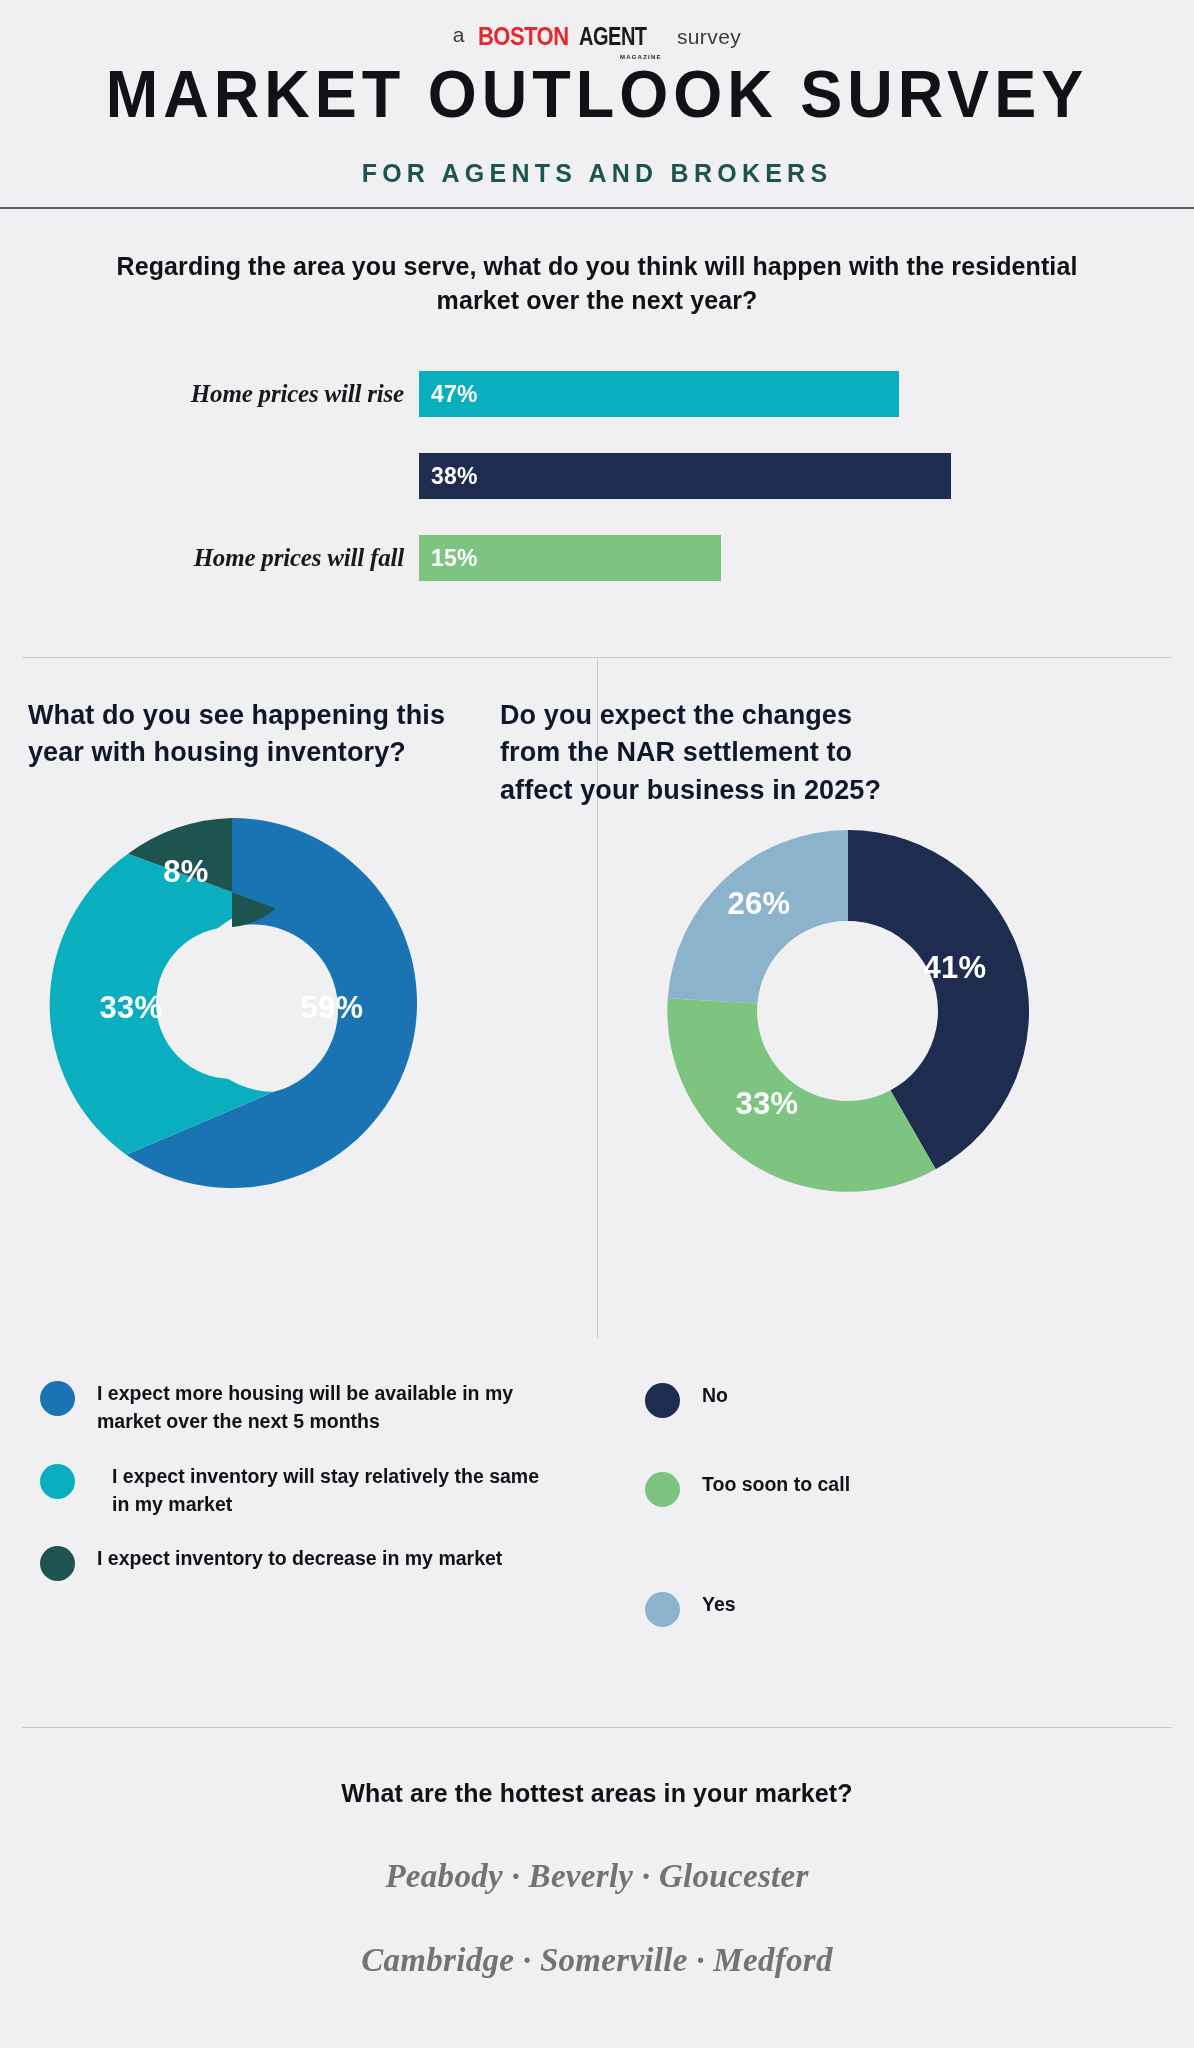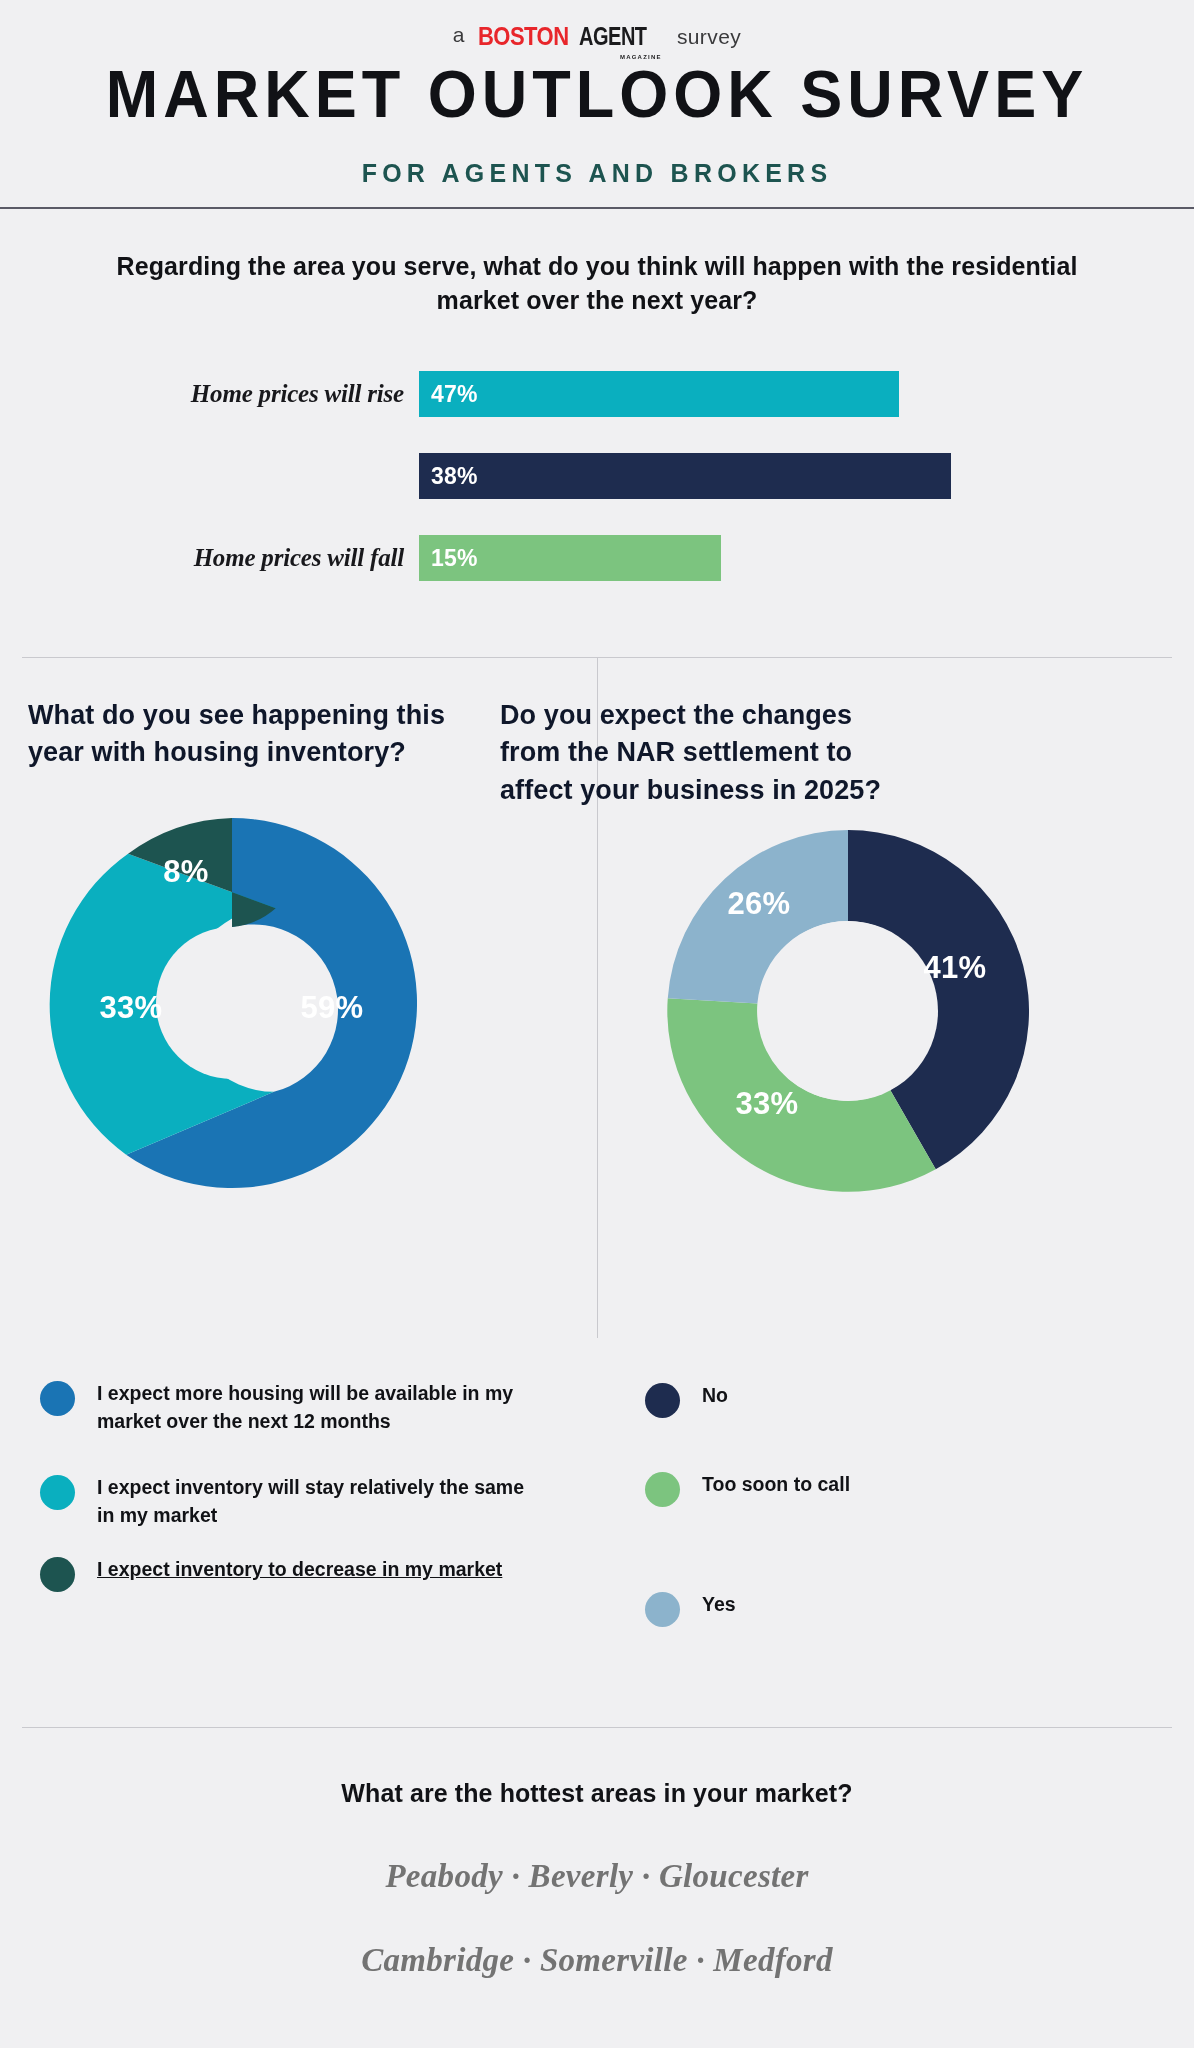--- a/index.html
+++ b/index.html
@@ -170,27 +170,27 @@
       </svg>
       <span class="dlabel" style="left:285px;top:190px;">59%</span>
       <span class="dlabel" style="left:84px;top:190px;">33%</span>
       <span class="dlabel" style="left:139px;top:54px;">8%</span>
     </div>
   </div>
 
   <div class="legend" style="top:1379px;left:40px;width:500px;">
     <div class="legend-item">
       <span class="swatch" style="background:#1a74b4;"></span>
-      <span class="legend-text">I expect more housing will be available in my market over the next 12 months</span>
-    </div>
-    <div class="legend-item" style="margin-top:37px;">
+      <span class="legend-text">I expect more housing will be available in my market over the next 5 months</span>
+    </div>
+    <div class="legend-item" style="margin-top:26px;gap:15px;">
       <span class="swatch" style="background:#0aafbf;"></span>
       <span class="legend-text">I expect inventory will stay relatively the same in my market</span>
     </div>
-    <div class="legend-item" style="margin-top:20px;text-decoration:underline;">
+    <div class="legend-item" style="margin-top:20px;">
       <span class="swatch" style="background:#1d5450;"></span>
       <span class="legend-text">I expect inventory to decrease in my market</span>
     </div>
   </div>
 
   <div class="col-q q3-title">Do you expect the changes from the NAR settlement to affect your business in 2025?</div>
 
   <div class="donut-wrap" style="top:830px;left:667px;">
     <div class="donut" style="width:362px;height:362px;">
       <svg width="362" height="362" viewBox="0 0 362 362">

